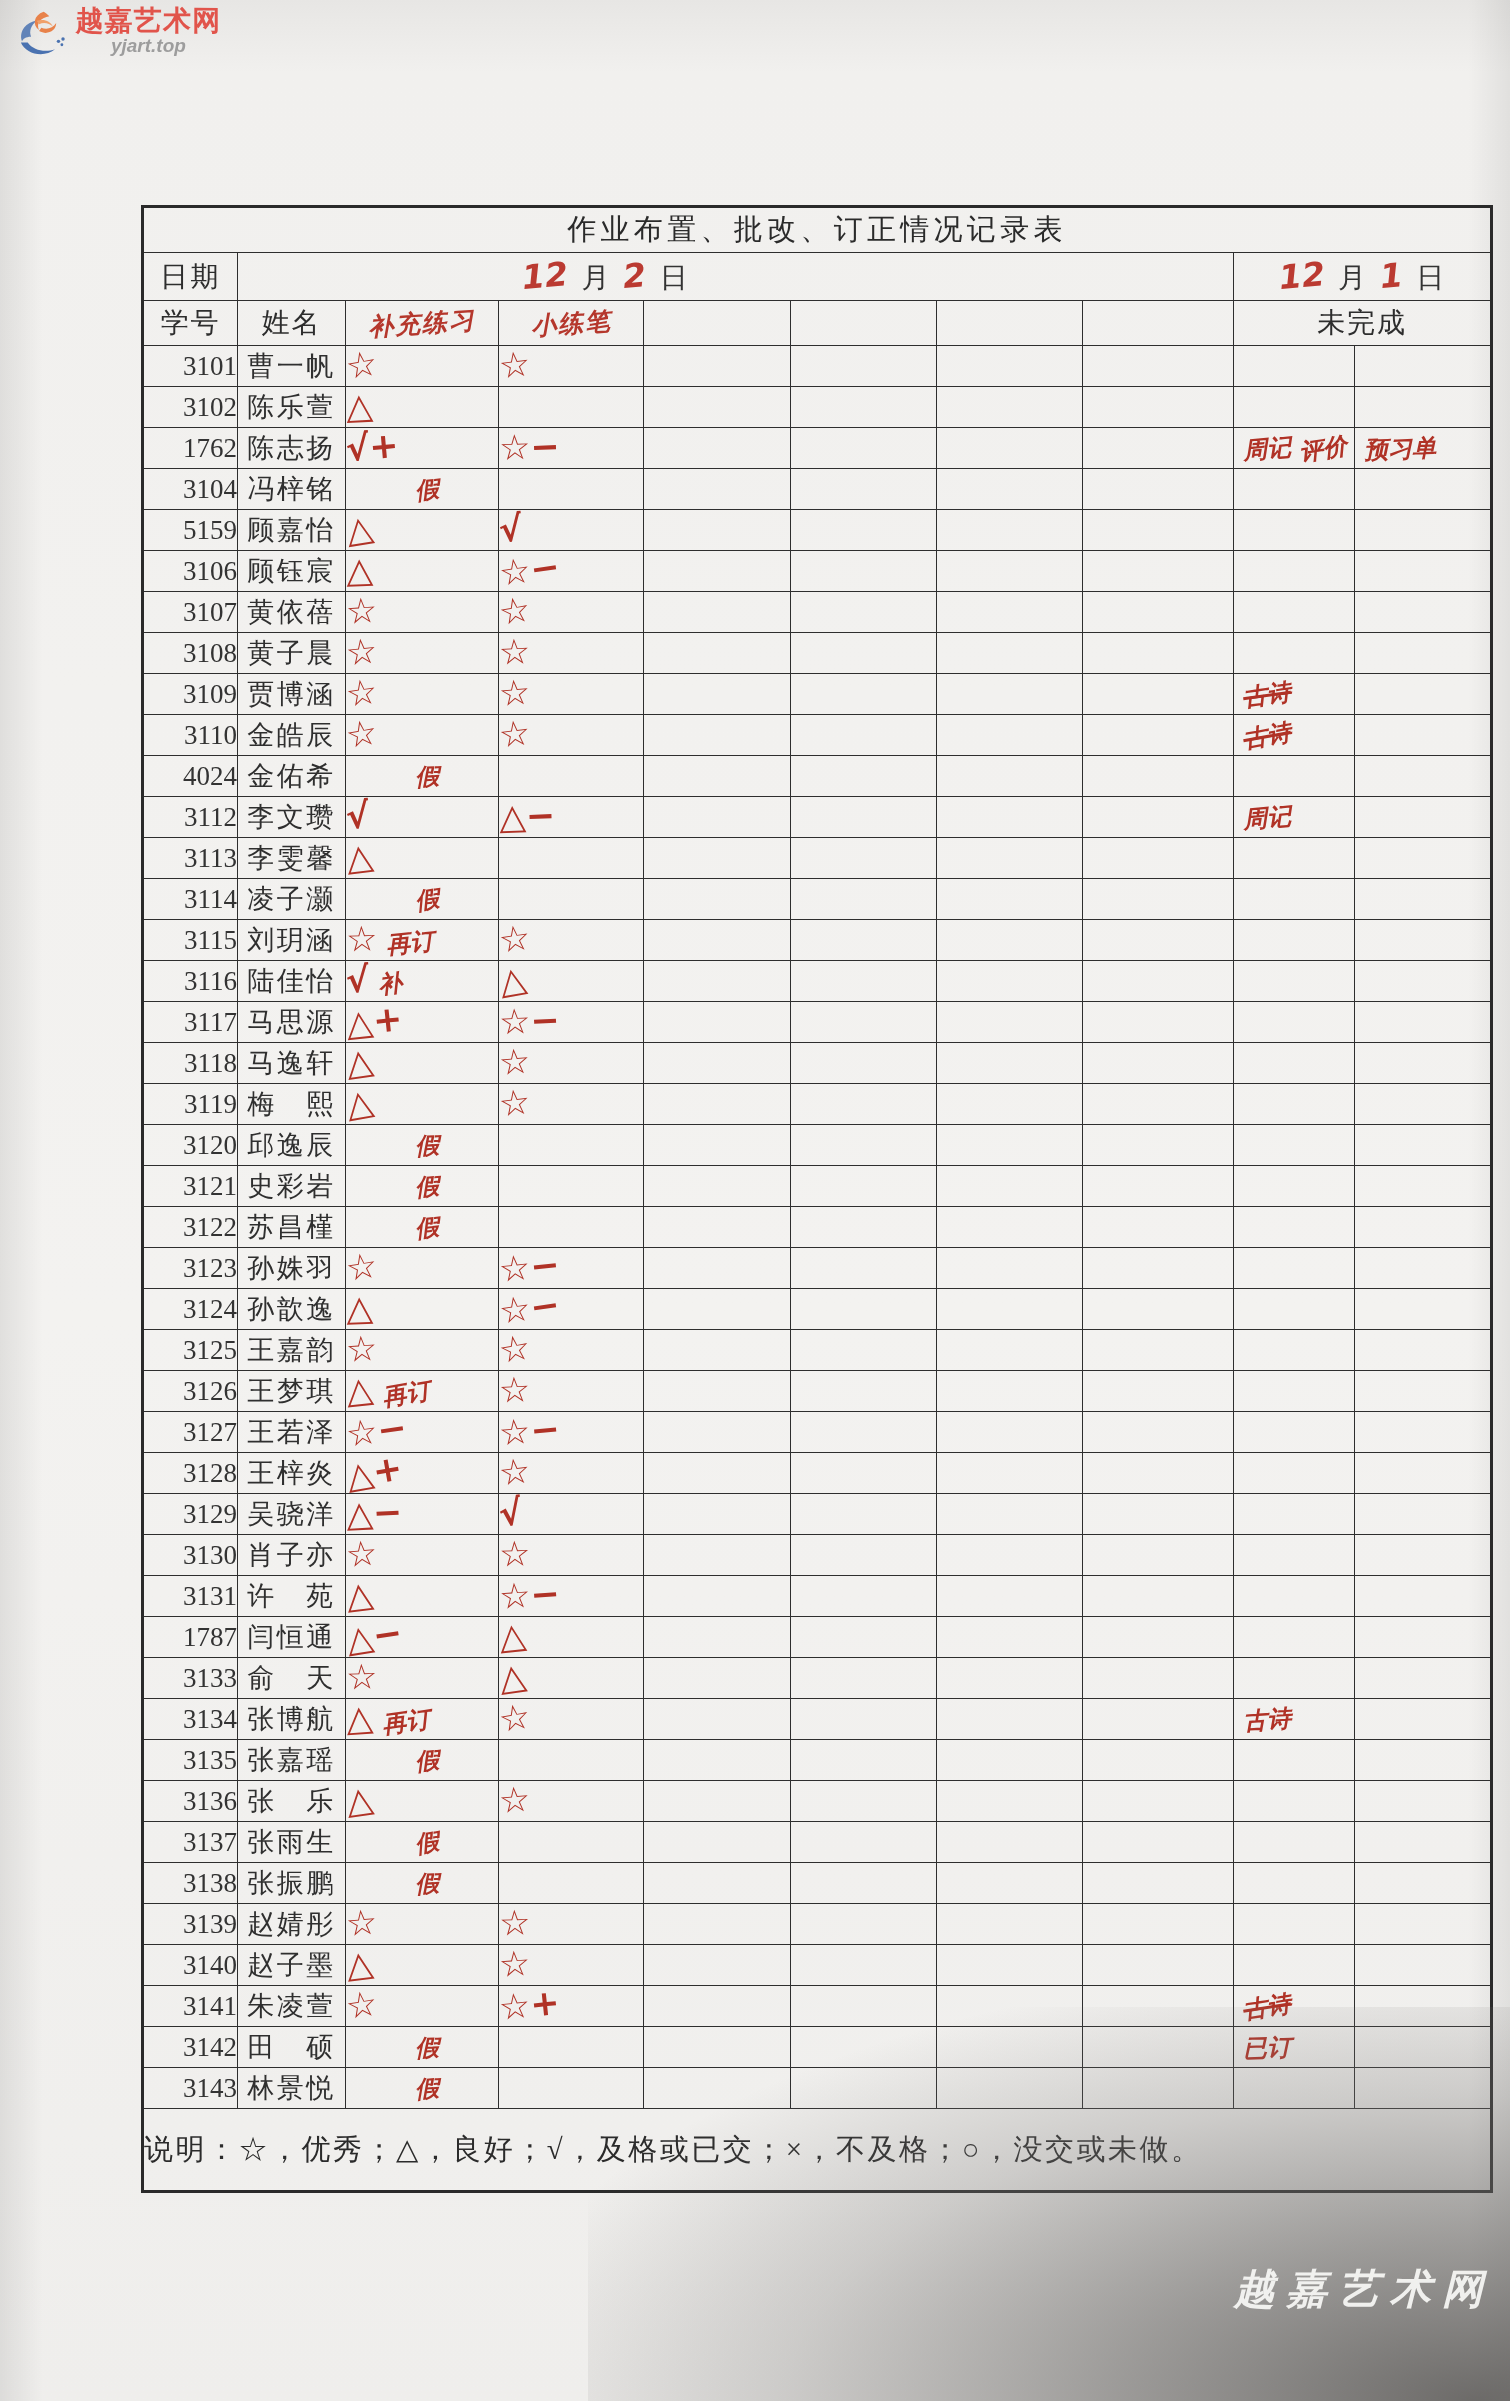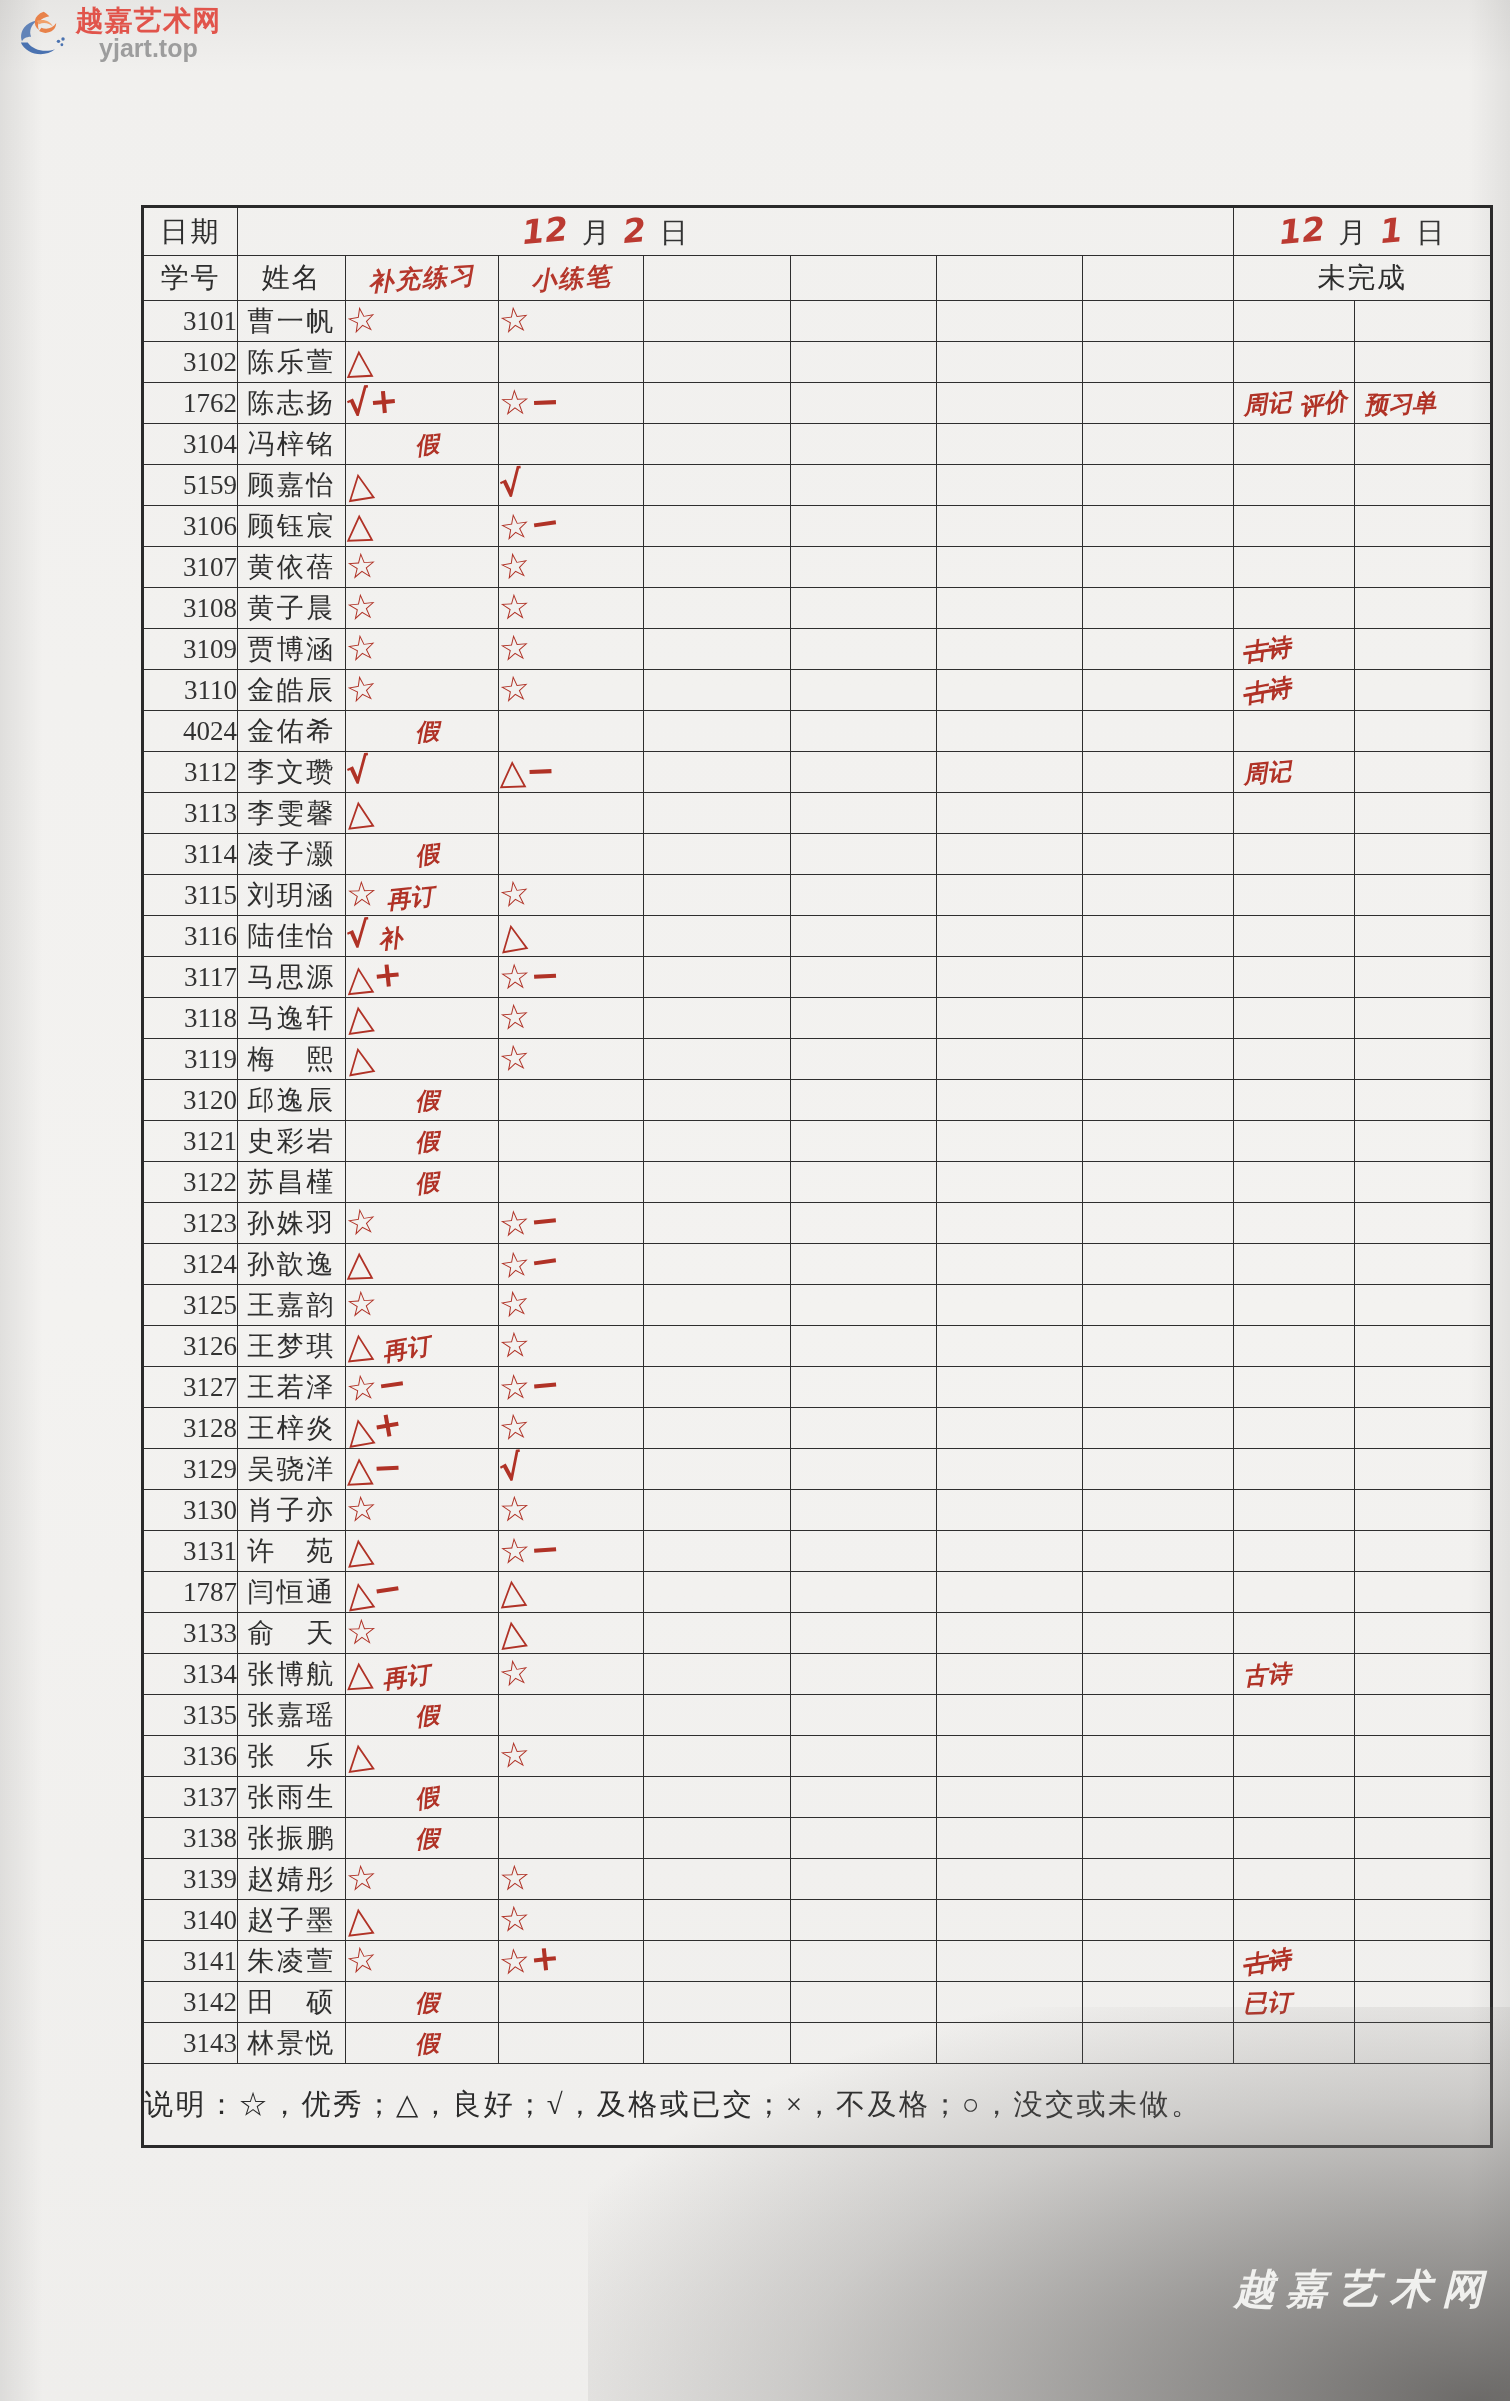--- a/index.html
+++ b/index.html
@@ -14,21 +14,21 @@
   .corner-shadow{position:absolute;right:0;bottom:0;width:923px;height:394px;
     background:radial-gradient(ellipse at 96% 100%,rgba(80,78,76,.82) 0%,rgba(100,98,96,.6) 28%,rgba(124,122,120,.3) 55%,rgba(150,148,146,0) 80%);}
 
   
   .wm-tl{position:absolute;left:13.5px;top:6.2px;display:flex;align-items:flex-start;}
   .wm-tl .logo{width:57px;height:57px;}
   .wm-tl .wm-txt{margin-left:4.9px;text-align:center;}
   .wm-tl .site{font-family:"Liberation Sans","DejaVu Sans",sans-serif;font-weight:bold;
     font-size:28px;color:#e1544b;letter-spacing:1.2px;line-height:1.05;}
   .wm-tl .url{font-family:"Liberation Sans","DejaVu Sans",sans-serif;font-weight:bold;
-    font-size:25px;color:#9d9d9d;line-height:1.0;}
+    font-size:19px;color:#9d9d9d;line-height:1.0;font-style:italic;}
   .wm-br{position:absolute;right:17px;top:2262px;text-align:right;}
   .wm-br .site{font-family:"DejaVu Serif","Liberation Serif",serif;font-weight:bold;font-style:italic;
     font-size:41px;color:rgba(248,248,246,.92);letter-spacing:11px;}
   .wm-br .url{font-family:"DejaVu Serif","Liberation Serif",serif;font-style:italic;font-weight:bold;
     font-size:36px;color:rgba(248,248,246,.88);letter-spacing:3.7px;margin-top:3.7px;}
 
   
   table.sheet{position:absolute;left:141px;top:205px;width:1348px;border-collapse:collapse;
     table-layout:fixed;color:#2d2d2d;}
   table.sheet td{border:1.8px solid #2e2e2e;padding:0;overflow:hidden;vertical-align:middle;}
@@ -92,20 +92,23 @@
         <col style="width:153px">
         <col style="width:145px">
       <col style="width:147px">
         <col style="width:146px">
         <col style="width:146px">
         <col style="width:151px">
       <col style="width:121px">
         <col style="width:137px">
     </colgroup>
     <tbody>
+      <tr class="r-title">
+        <td colspan="10">作业布置、批改、订正情况记录表</td>
+      </tr>
       <tr class="r-date">
         <td class="cell-date-label">日期</td>
         <td colspan="7" class="cell-date-left">
           <span class="date-wrap">
             <span class="hand-num">12</span><span class="print-dl">月</span><span class="hand-num">2</span><span class="print-dl">日</span>
           </span>
         </td>
         <td colspan="2" class="cell-date-right">
           <span class="date-wrap">
             <span class="hand-num">12</span><span class="print-dl">月</span><span class="hand-num">1</span><span class="print-dl">日</span>

